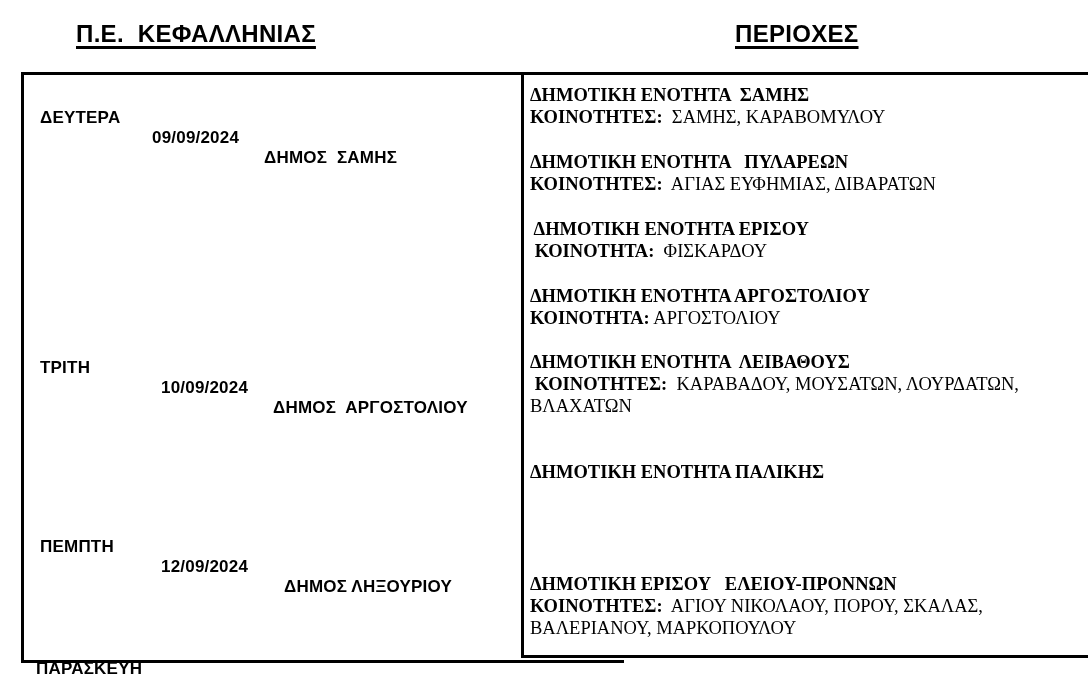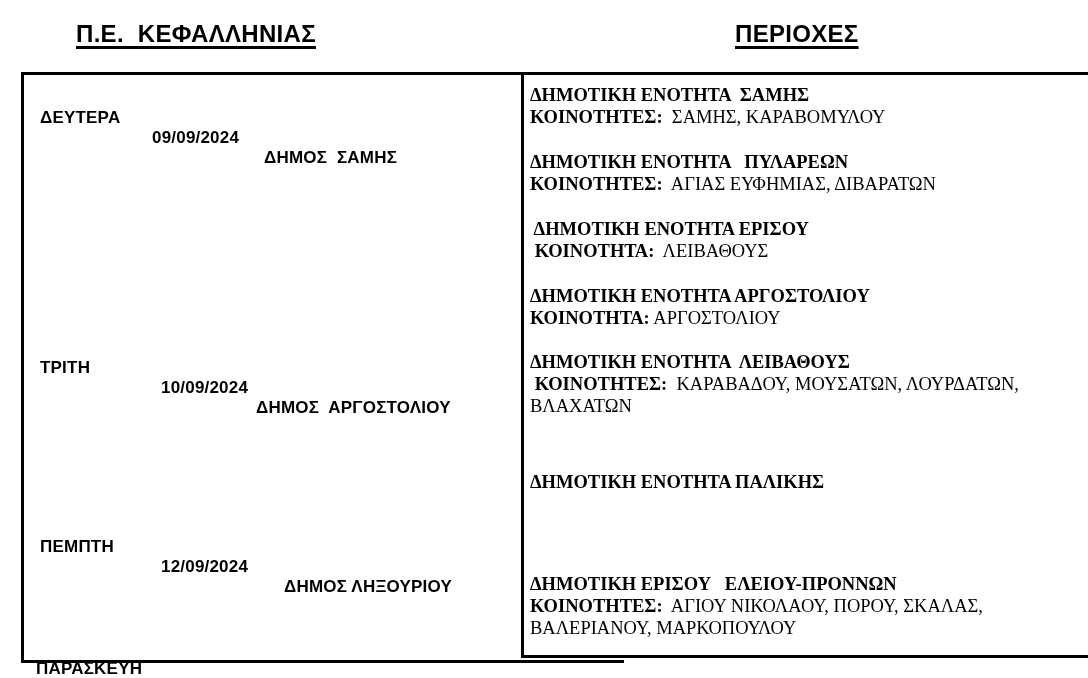--- a/index.html
+++ b/index.html
@@ -91,21 +91,21 @@
   #row-1 { top: 263px; }
   #row-2 { top: 442px; }
   #row-3 { top: 564px; }
 
   #row-0 .day  { left: 16px; }
   #row-0 .date { left: 128px; }
   #row-0 .muni { left: 240px; }
 
   #row-1 .day  { left: 16px; }
   #row-1 .date { left: 137px; }
-  #row-1 .muni { left: 232px; }
+  #row-1 .muni { left: 249px; }
 
   #row-2 .day  { left: 16px; }
   #row-2 .date { left: 137px; }
   #row-2 .muni { left: 260px; }
 
   #row-3 .day  { left: 12px; }
 
   
   .areas {
     position: absolute;
@@ -137,21 +137,21 @@
   .area-block .communities .values {
     font-weight: normal;
     margin-top: 36px;
   }
 
   #area-0 { top: 9px; }
   #area-1 { top: 76px; }
   #area-2 { top: 143px; }
   #area-3 { top: 210px; }
   #area-4 { top: 276px; }
-  #area-5 { top: 396px; font-family: Liberation Serif, serif; }
+  #area-5 { top: 386px; font-family: Liberation Serif, serif; }
   #area-6 { top: 498px; }
 </style>
 </head>
 <body>
 
 <div class="headings">
   <div class="heading" id="heading-left">Π.Ε.  ΚΕΦΑΛΛΗΝΙΑΣ</div>
   <div class="heading" id="heading-right">ΠΕΡΙΟΧΕΣ</div>
 </div>
 
@@ -193,21 +193,21 @@
         <div class="communities"><span class="label">ΚΟΙΝΟΤΗΤΕΣ: </span><span class="values"> ΣΑΜΗΣ, ΚΑΡΑΒΟΜΥΛΟΥ</span></div>
       </div>
 
       <div class="area-block" id="area-1">
         <div class="unit">ΔΗΜΟΤΙΚΗ ΕΝΟΤΗΤΑ   ΠΥΛΑΡΕΩΝ</div>
         <div class="communities"><span class="label">ΚΟΙΝΟΤΗΤΕΣ: </span><span class="values"> ΑΓΙΑΣ  ΕΥΦΗΜΙΑΣ, ΔΙΒΑΡΑΤΩΝ</span></div>
       </div>
 
       <div class="area-block" id="area-2">
         <div class="unit"> ΔΗΜΟΤΙΚΗ ΕΝΟΤΗΤΑ ΕΡΙΣΟΥ</div>
-        <div class="communities"><span class="label"> ΚΟΙΝΟΤΗΤΑ: </span><span class="values"> ΛΕΙΒΑΘΟΥΣ</span></div>
+        <div class="communities"><span class="label"> ΚΟΙΝΟΤΗΤΑ: </span><span class="values"> ΦΙΣΚΑΡΔΟΥ</span></div>
       </div>
 
       <div class="area-block" id="area-3">
         <div class="unit">ΔΗΜΟΤΙΚΗ ΕΝΟΤΗΤΑ ΑΡΓΟΣΤΟΛΙΟΥ</div>
         <div class="communities"><span class="label">ΚΟΙΝΟΤΗΤΑ:</span><span class="values"> ΑΡΓΟΣΤΟΛΙΟΥ</span></div>
       </div>
 
       <div class="area-block" id="area-4">
         <div class="unit">ΔΗΜΟΤΙΚΗ ΕΝΟΤΗΤΑ  ΛΕΙΒΑΘΟΥΣ</div>
         <div class="communities"><span class="label"> ΚΟΙΝΟΤΗΤΕΣ: </span><span class="values"> ΚΑΡΑΒΑΔΟΥ, ΜΟΥΣΑΤΩΝ, ΛΟΥΡΔΑΤΩΝ, ΒΛΑΧΑΤΩΝ</span></div>

